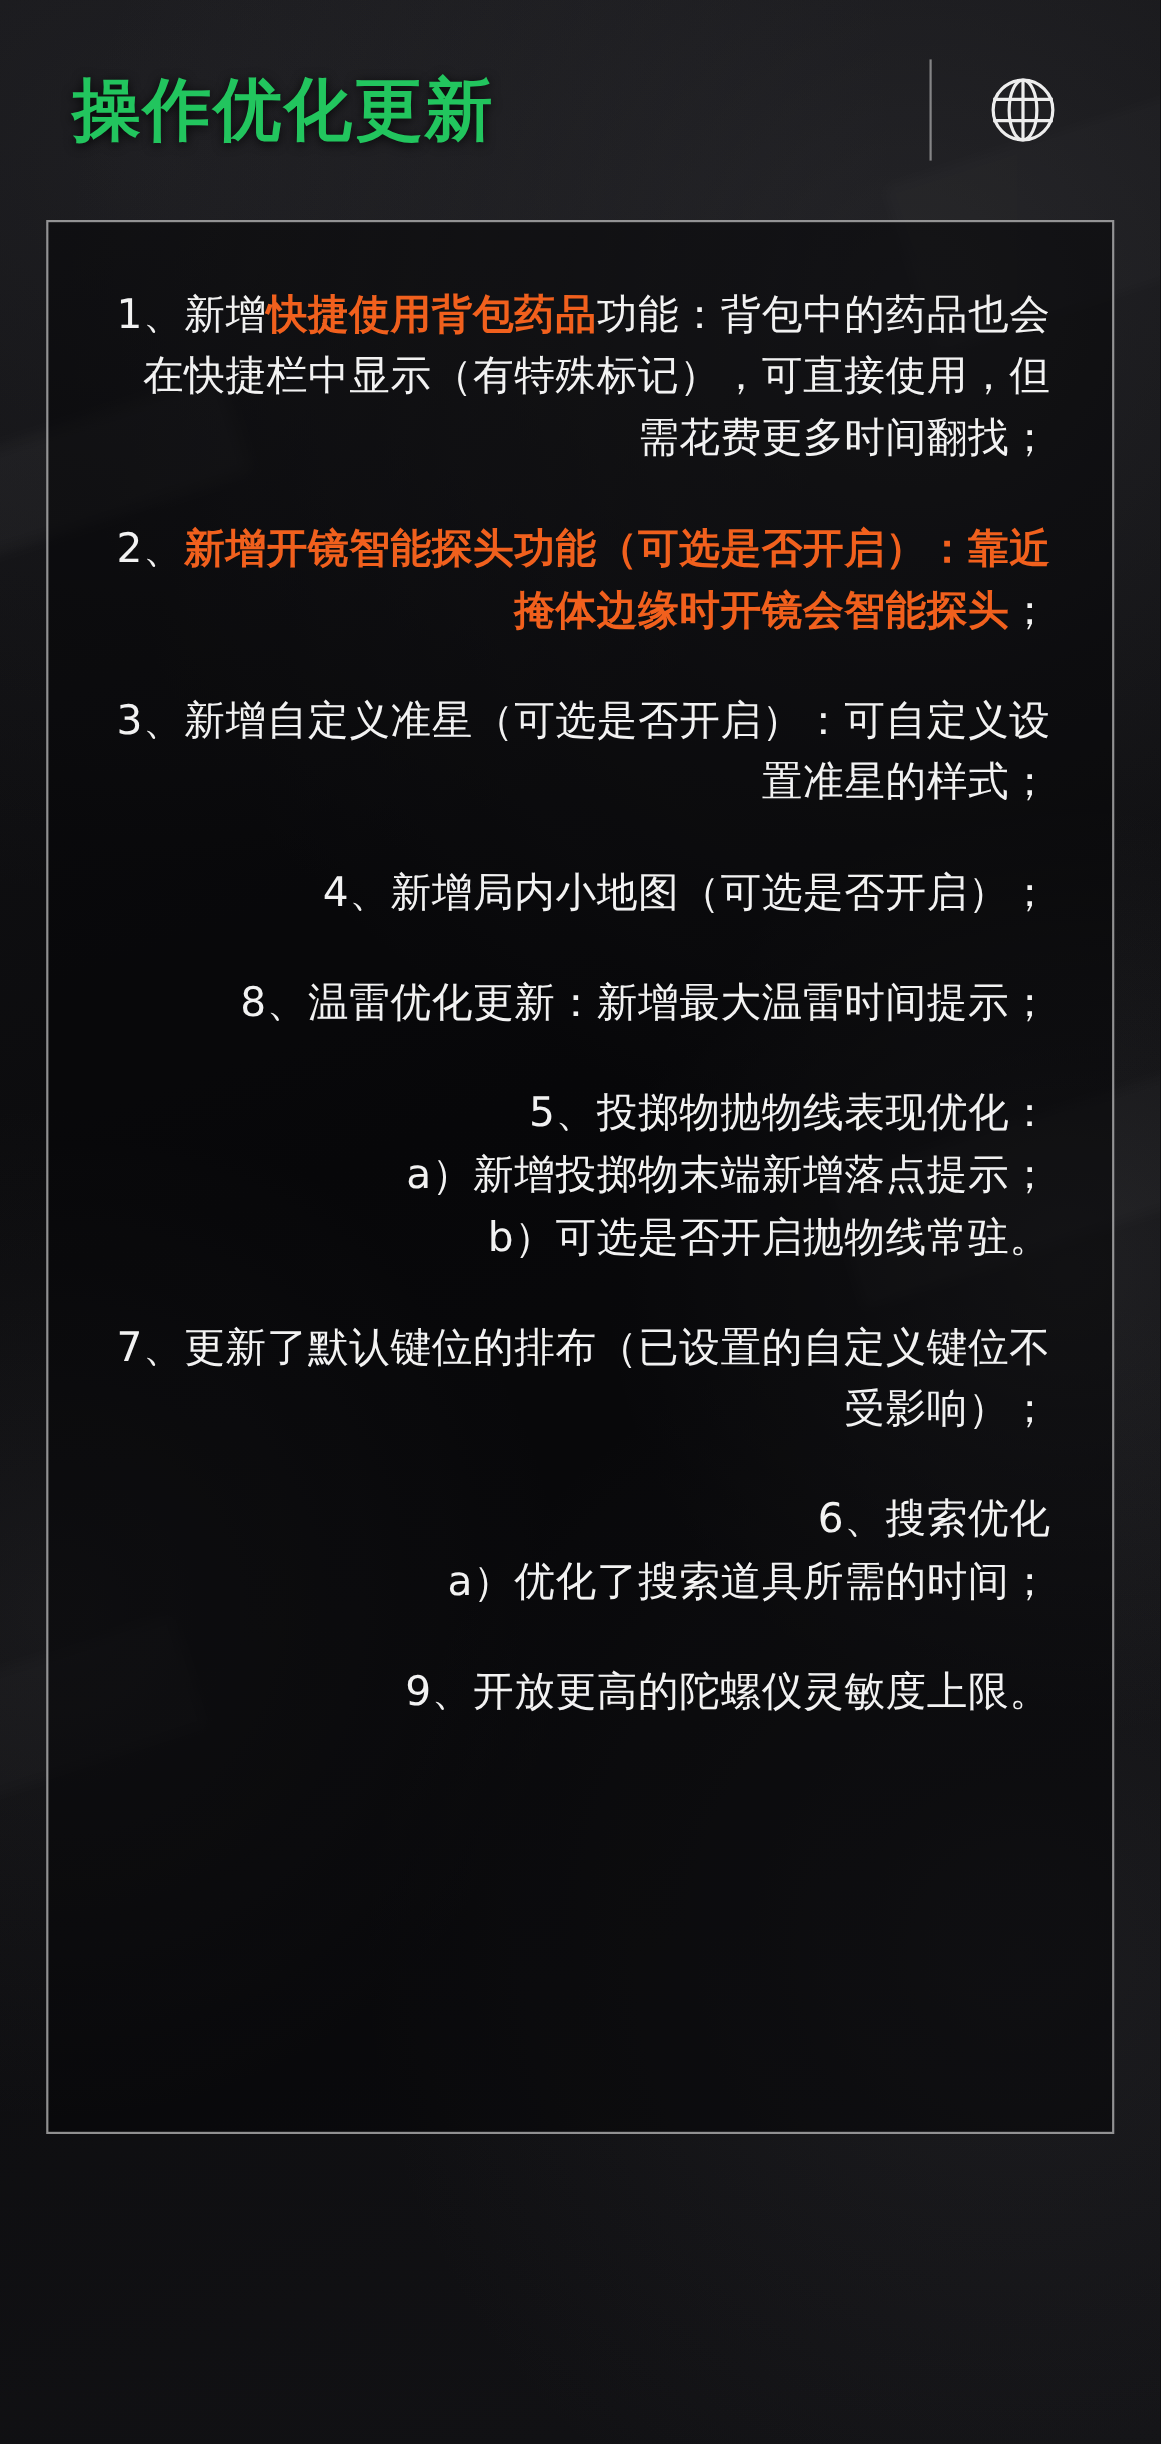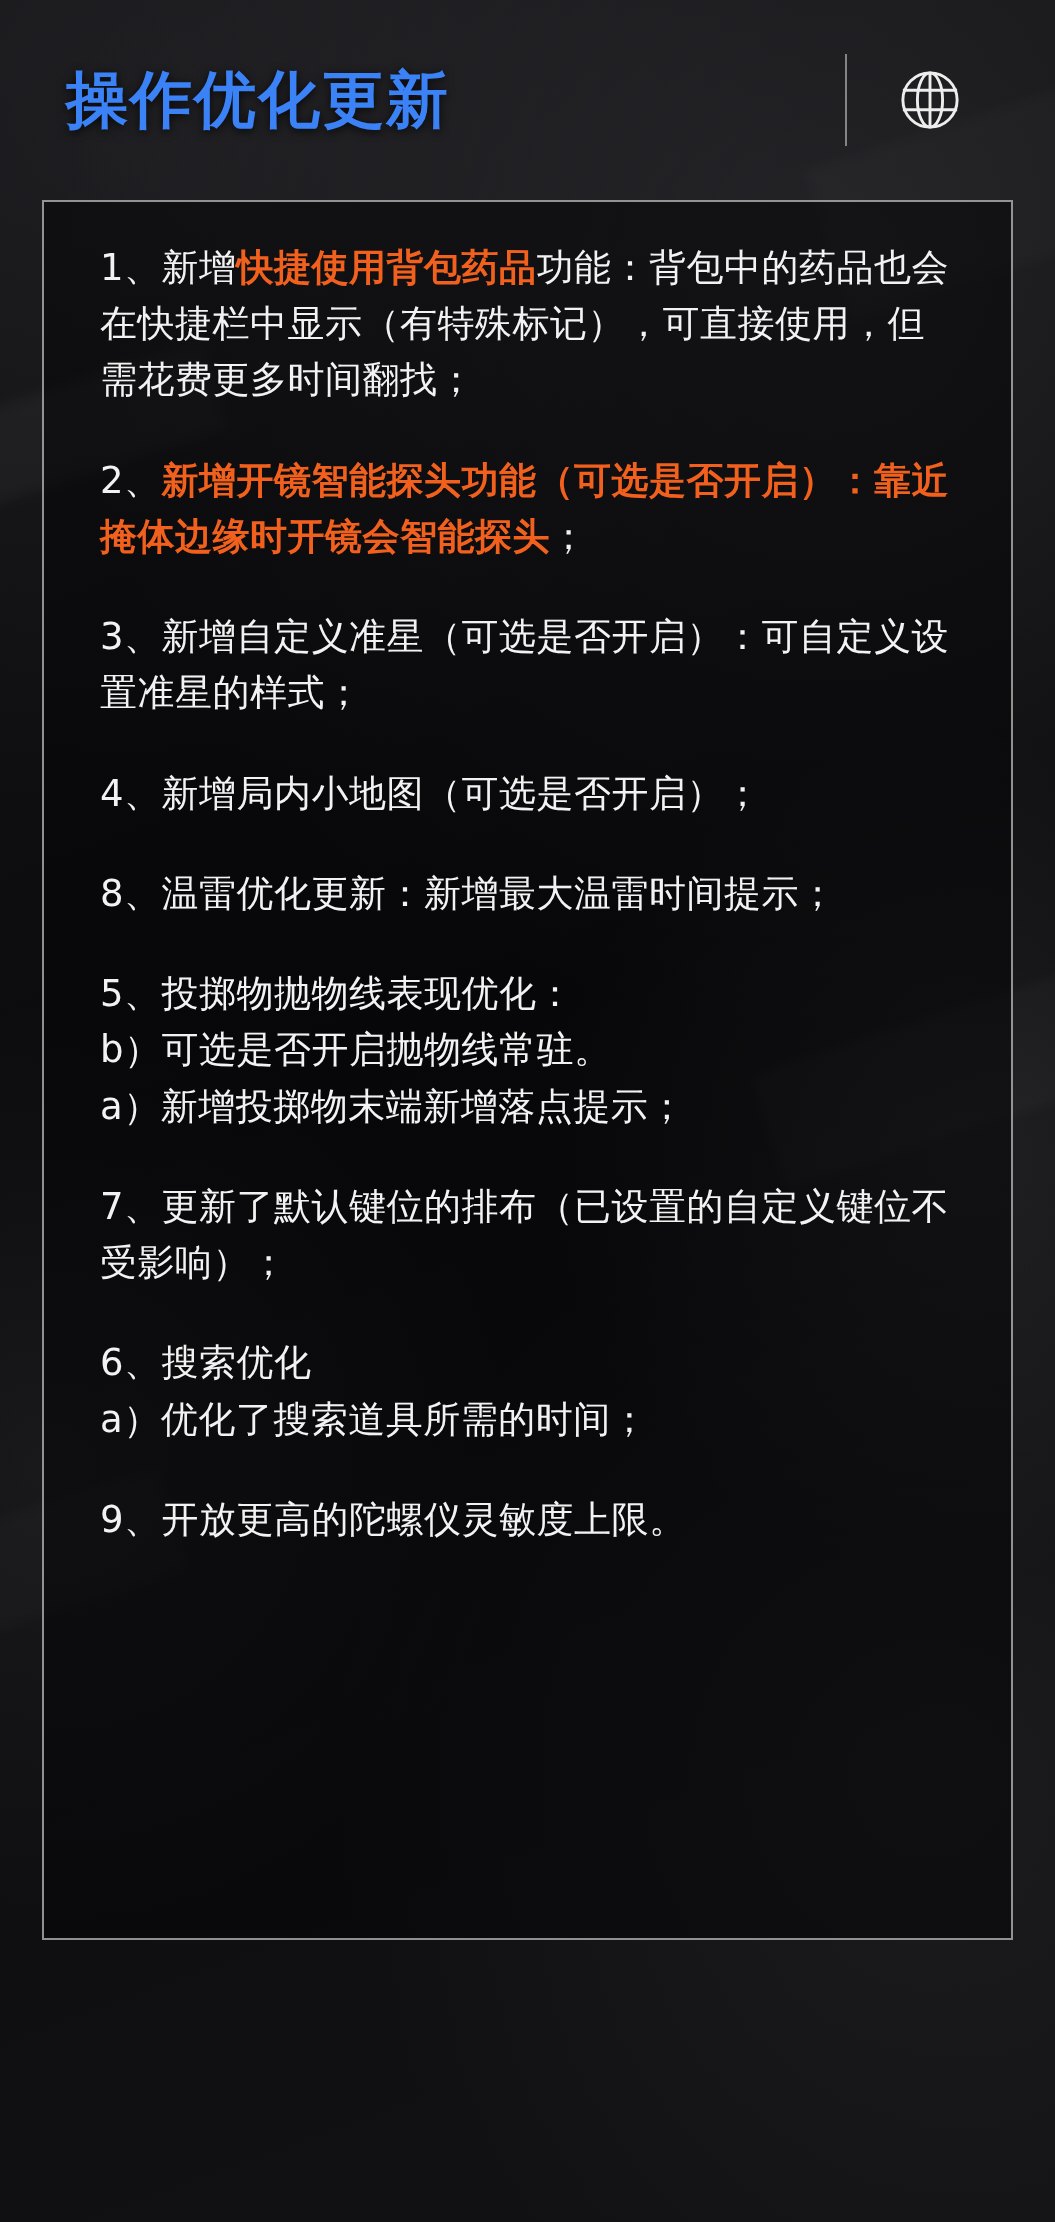--- a/index.html
+++ b/index.html
@@ -44,21 +44,21 @@
     height: 200px;
     display: flex;
     align-items: center;
     padding: 0 44px 0 66px;
   }
   .title {
     font-size: 62px;
     font-weight: 700;
     letter-spacing: 2px;
     line-height: 1;
-    color: #3b82f6;
+    color: #22c55e;
     text-shadow: 0 2px 10px rgba(0,0,0,.8);
     white-space: nowrap;
   }
   .header-spacer { flex: 1; }
   .divider-v {
     width: 2px;
     height: 92px;
     background: rgba(255,255,255,0.45);
     margin-right: 52px;
   }
@@ -68,22 +68,23 @@
     margin-right: 50px;
     opacity: .92;
   }
 
   
   .panel {
     position: relative;
     margin: 0 42px;
     border: 2px solid rgba(255,255,255,0.55);
     background: rgba(6,6,8,0.55);
-    padding: 38px 56px 70px 56px;
+    padding: 56px 56px 70px 56px;
     min-height: 1740px;
+    text-align: right;
   }
 
   .item {
     margin-bottom: 44px;
   }
   .item:last-child { margin-bottom: 12px; }
 
   .line {
     font-size: 37px;
     line-height: 1.52;
@@ -128,22 +129,22 @@
       <p class="line"><span class="">3、新增自定义准星（可选是否开启）：可自定义设置准星的样式；</span></p>
     </div>
     <div class="item">
       <p class="line"><span class="">4、新增局内小地图（可选是否开启）；</span></p>
     </div>
     <div class="item">
       <p class="line"><span class="">8、温雷优化更新：新增最大温雷时间提示；</span></p>
     </div>
     <div class="item">
       <p class="line"><span class="">5、投掷物抛物线表现优化：</span></p>
+      <p class="line"><span class="">a）新增投掷物末端新增落点提示；</span></p>
       <p class="line"><span class="">b）可选是否开启抛物线常驻。</span></p>
-      <p class="line"><span class="">a）新增投掷物末端新增落点提示；</span></p>
     </div>
     <div class="item">
       <p class="line"><span class="">7、更新了默认键位的排布（已设置的自定义键位不受影响）；</span></p>
     </div>
     <div class="item">
       <p class="line"><span class="">6、搜索优化</span></p>
       <p class="line"><span class="">a）优化了搜索道具所需的时间；</span></p>
     </div>
     <div class="item">
       <p class="line"><span class="">9、开放更高的陀螺仪灵敏度上限。</span></p>

